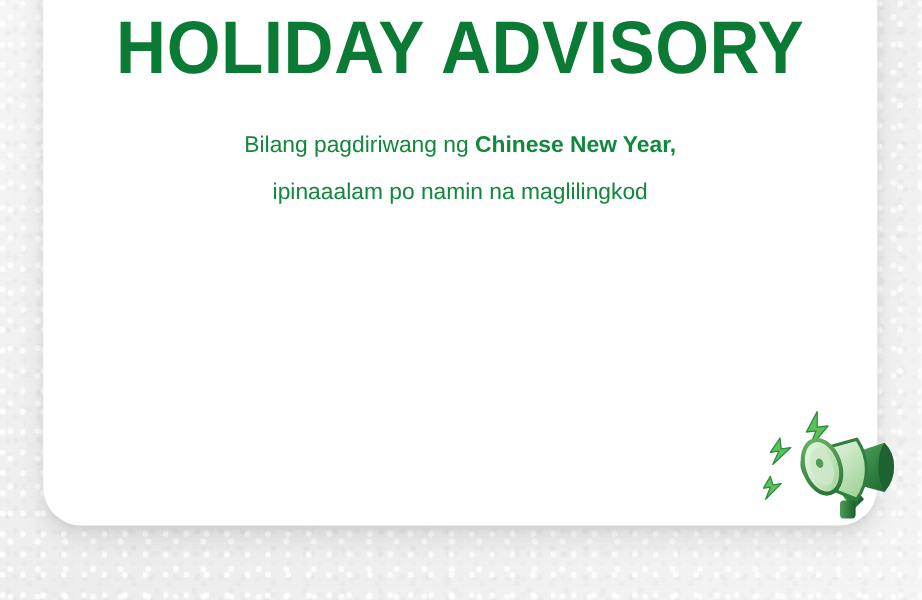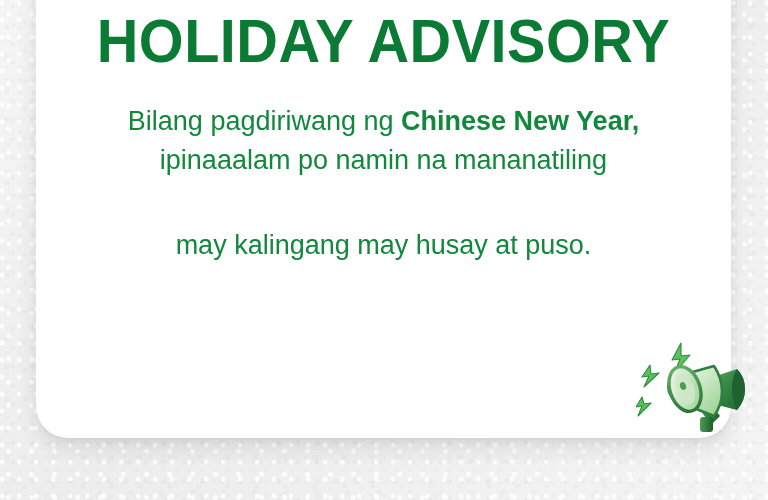--- a/index.html
+++ b/index.html
@@ -80,21 +80,21 @@
   }
 
   
   #body-copy {
     position: absolute;
     left: 0;
     top: 102px;
     width: 695px;
     text-align: center;
     color: #11883c;
-    font-size: 27px;
+    font-size: 19px;
     line-height: 39px;
     font-weight: 400;
   }
   #body-copy .para {
     margin: 0;
   }
   #body-copy .line {
     display: block;
     white-space: nowrap;
   }
@@ -129,27 +129,26 @@
 
   <div id="card">
     <div id="card-inner">
 
       <div id="title">HOLIDAY ADVISORY</div>
 
       <div id="body-copy">
 
         <p class="para">
           <span class="line"><span>Bilang pagdiriwang ng </span><b>Chinese New Year,</b></span>
-          <span class="line">ipinaaalam po namin na mananatiling</span>
+          <span class="line">ipinaaalam po namin na maglilingkod</span>
         </p>
 
         <span id="para-gap"></span>
 
         <p class="para">
-          <span class="line">may kalingang may husay at puso.</span>
         </p>
 
       </div>
 
       <div id="megaphone">
         <svg viewBox="0 0 112 104" xmlns="http://www.w3.org/2000/svg">
           <defs>
             <linearGradient id="coneGrad" x1="0" y1="0" x2="1" y2="1">
               <stop offset="0%" stop-color="#f0fbee"></stop>
               <stop offset="45%" stop-color="#cfe9c8"></stop>

